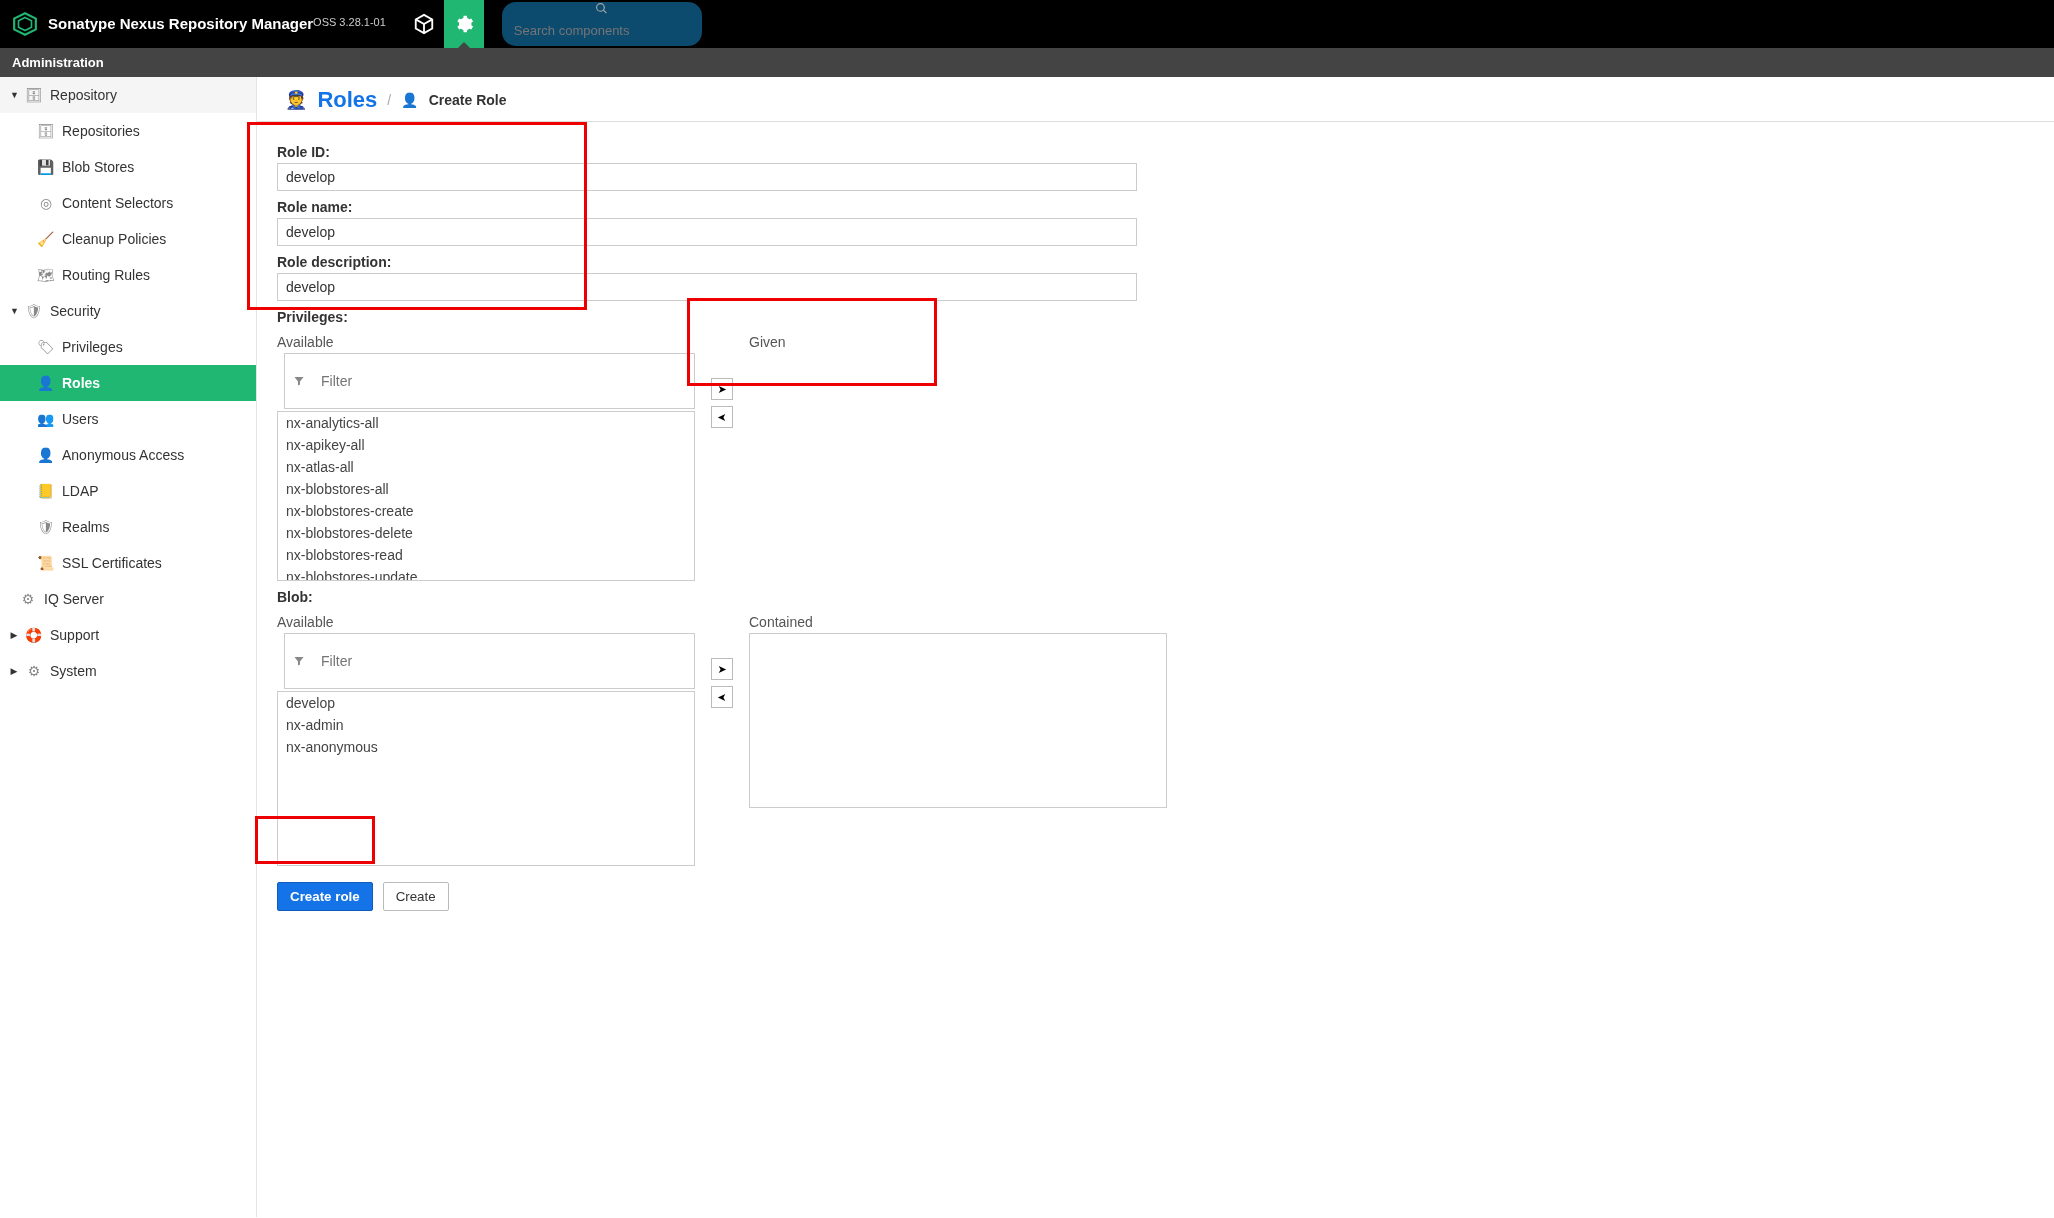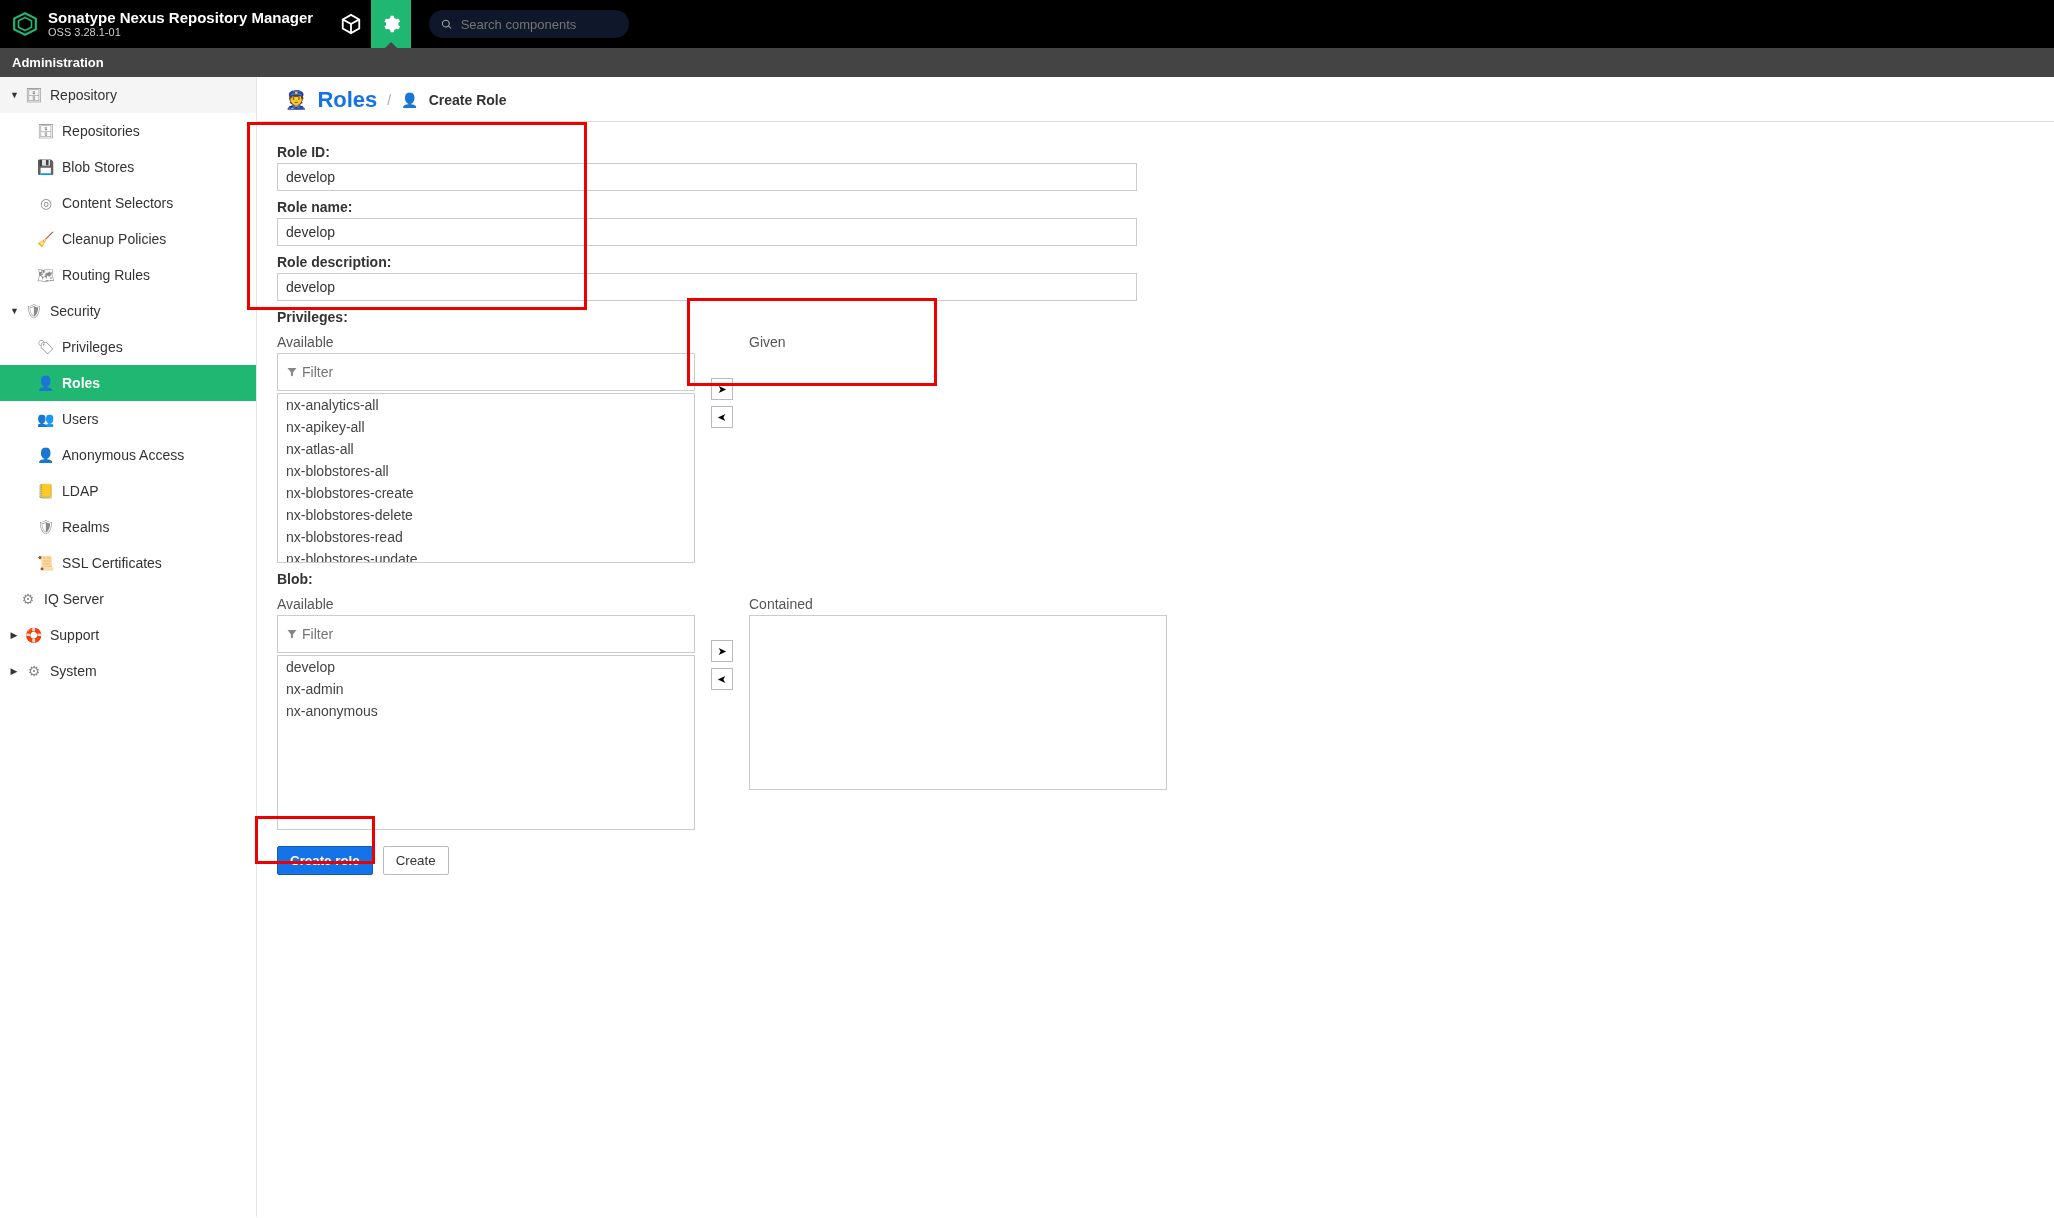--- a/index.html
+++ b/index.html
@@ -1,28 +1,28 @@
 <!DOCTYPE html>
 <html><head>
 <meta charset="utf-8">
 <style>
 * { box-sizing: border-box; margin: 0; padding: 0; }
 body { font-family: -apple-system, BlinkMacSystemFont, "Segoe UI", Helvetica, Arial, sans-serif; font-size: 14px; color: #333; background: #fff; }
 
 .topbar { background: #000; height: 48px; display: flex; align-items: center; padding: 0 12px; color: #fff; }
 .logo-block { display: flex; align-items: center; gap: 10px;}
 .logo-hex { width: 26px; height: 26px; }
-.title-block { display: flex; flex-direction: column; line-height: 1.1; }
+.title-block { display: flex; flex-direction: row; line-height: 1.1; }
 .title-main { font-size: 15px; font-weight: 600; }
 .title-sub { font-size: 11px; color: #ccc; }
 .top-icons { display: flex; align-items: center; margin-left: 18px;}
 .top-icon-cube { width: 40px; height: 48px; display: flex; align-items: center; justify-content: center; color: #fff; }
 .top-icon-gear { width: 40px; height: 48px; display: flex; align-items: center; justify-content: center; background: #1fb772; color: #fff; position: relative; }
 .top-icon-gear::after { content: ''; position: absolute; bottom: 0; left: 50%; transform: translateX(-50%); border-left: 6px solid transparent; border-right: 6px solid transparent; border-bottom: 6px solid #444; }
-.search-wrap { margin-left: 18px; background: #0f172a; border-radius: 14px; height: 28px; width: 200px; display: flex; align-items: center; padding: 0 12px; gap: 8px; }
+.search-wrap { margin-left: 18px; background: #0c4a6e; border-radius: 14px; height: 44px; width: 200px; display: flex; align-items: center; padding: 0 12px; gap: 8px; flex-direction: column; }
 .search-wrap input { background: transparent; border: 0; outline: 0; color: #aaa; font-size: 13px; width: 100%; }
 
 .subbar { background: #444; color: #fff; font-weight: 600; padding: 7px 12px; font-size: 13px; }
 
 .layout { display: flex; }
 .sidebar { width: 257px; background: #fff; border-right: 1px solid #e4e4e4; min-height: calc(100vh - 78px); }
 .nav-group-hdr { display: flex; align-items: center; gap: 8px; padding: 10px 10px; font-size: 14px; cursor: pointer; background: #f5f5f5; }
 .nav-group-hdr.plain { background: #fff; }
 .nav-item { display: flex; align-items: center; gap: 8px; padding: 10px 10px 10px 38px; font-size: 14px; cursor: pointer; color: #333; }
 .nav-item.active { background: #1fb772; color: #fff; font-weight: 600; }
@@ -36,21 +36,21 @@
 .bc-main { color: #1473e6; font-size: 22px; font-weight: 600; }
 .bc-sep { color: #aaa; }
 .bc-sub { color: #333; font-weight: 600; }
 
 .form-area { padding: 14px 20px 20px; position:relative;}
 .field-label { font-weight: 700; font-size: 14px; margin-top: 8px; margin-bottom: 3px; display:block;}
 .sub-label { font-weight: 400; color:#555; font-size: 14px; margin-top:6px; margin-bottom:3px;}
 .text-input { width: 860px; max-width: 100%; border: 1px solid #ccc; padding: 5px 8px; font-size: 14px; color:#333; }
 .dual-list { display: flex; align-items: flex-start; gap: 16px; }
 .list-col { width: 418px; }
-.filter-box { display:flex; align-items:center; border:1px solid #ccc; padding: 10px 8px; gap:4px; color:#888;}
+.filter-box { display:flex; align-items:center; border:1px solid #ccc; padding: 19px 8px; gap:16px; color:#888;margin-left:7px;}
 .filter-box input { border:0; outline:0; flex:1; font-size:14px;}
 .list-box { border:1px solid #ccc; height: 170px; overflow-y:auto; margin-top:2px; }
 .list-box.tall { height: 175px;}
 .list-item { padding: 3px 8px; font-size:14px; color:#444; cursor:pointer;}
 .mover { display:flex; flex-direction:column; gap:6px; margin-top: 50px;}
 .mover button { width:22px; height:22px; border:1px solid #bbb; background:#fff; cursor:pointer; font-size:11px; display:flex; align-items:center; justify-content:center;}
 
 .actions { margin-top: 16px; display:flex; gap:10px;}
 .btn-primary { background:#1473e6; color:#fff; border:1px solid #0f5db8; padding:6px 12px; font-weight:600; border-radius:2px; cursor:pointer;}
 .btn-default { background:#fff; color:#333; border:1px solid #bbb; padding:6px 12px; border-radius:2px; cursor:pointer;}

